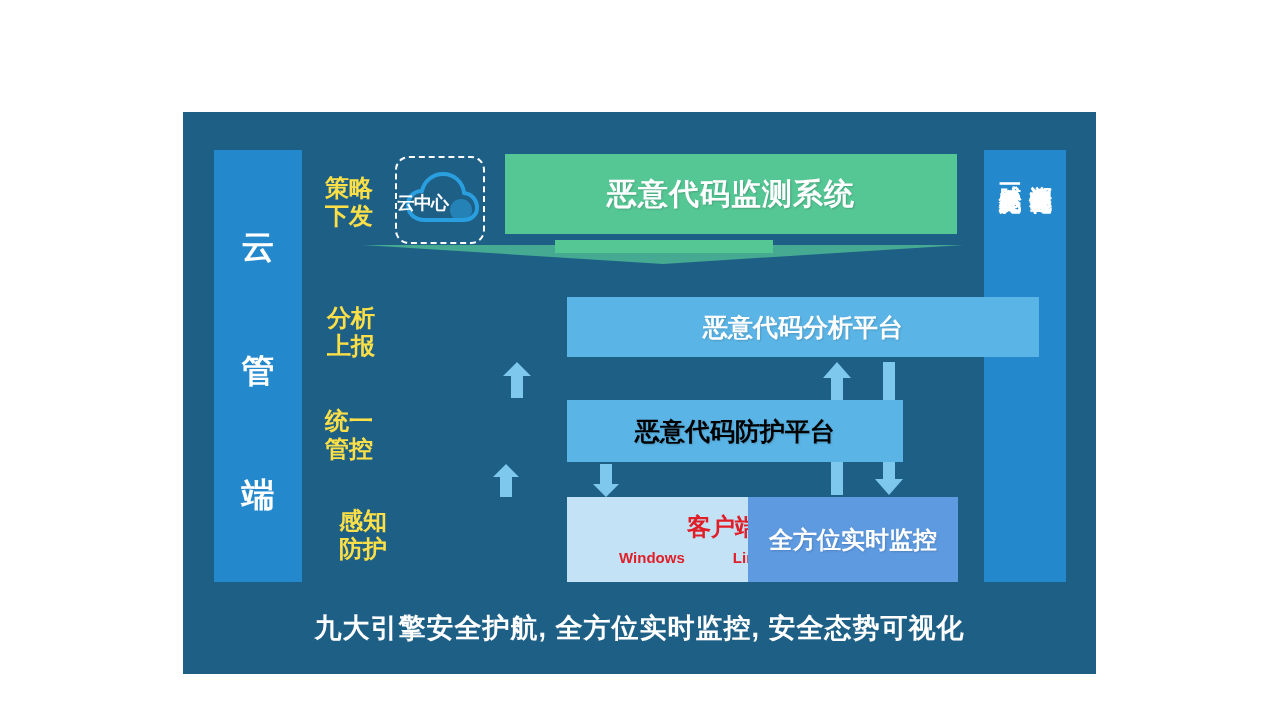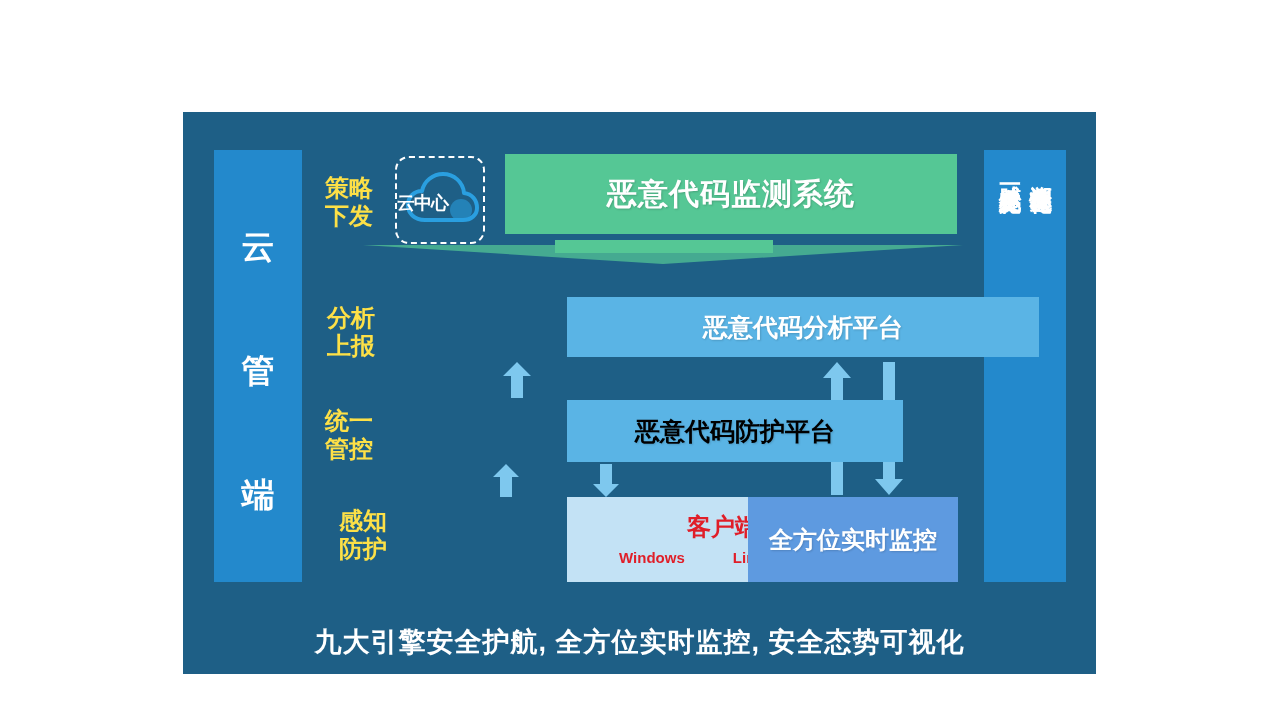--- a/index.html
+++ b/index.html
@@ -221,21 +221,21 @@
 
   
   .arrow {
     position: absolute;
   }
 
   
   .caption {
     position: absolute;
     left: 0;
-    top: 512px;
+    top: 498px;
     width: 913px;
     text-align: center;
     color: #ffffff;
     font-size: 27px;
     font-weight: bold;
     letter-spacing: 1px;
   }
 </style>
 </head>
 <body>

